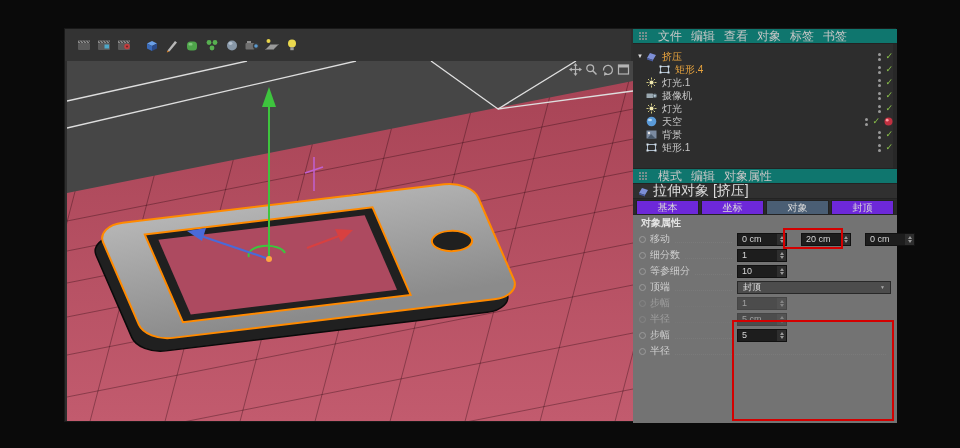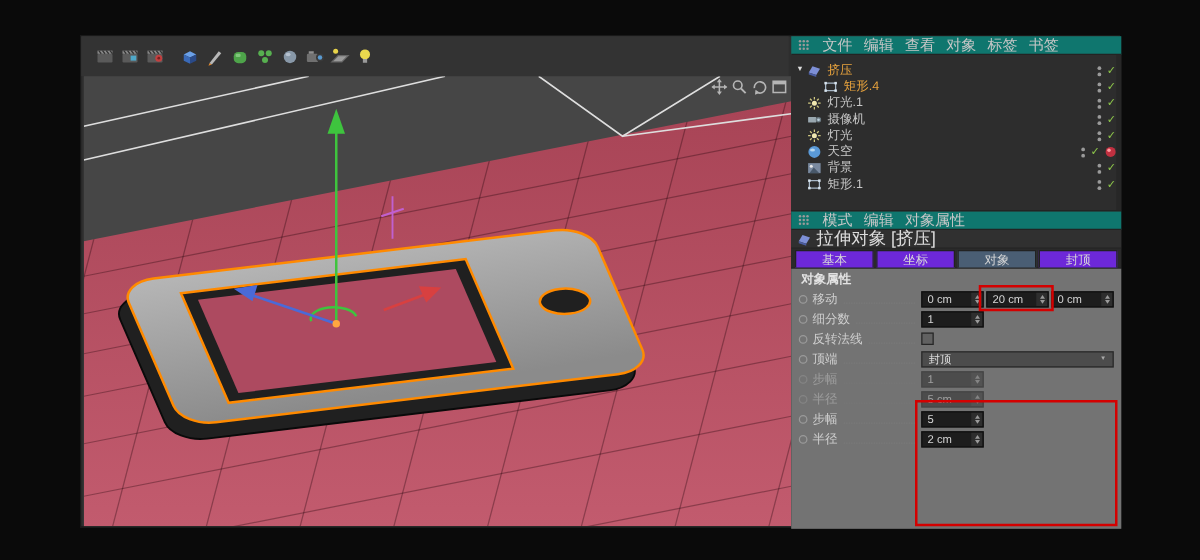--- a/index.html
+++ b/index.html
@@ -72,21 +72,21 @@
   .tab.active{background:var(--tabactive)}
 
   #am-attrs{flex:1;background:#737373;font-size:10px}
   .attr-header{height:16px;display:flex;align-items:center;padding-left:8px;
     font-weight:bold;color:#e2e2e2}
   .attr-row{height:16px;display:flex;align-items:center;padding:0 6px}
   .attr-row.disabled{opacity:.45}
   .key{width:7px;height:7px;border:1px solid #9a9a9a;border-radius:50%;margin-right:4px;flex-shrink:0}
   .lbl{white-space:nowrap;color:#cfcfcf}
   .dots{flex:1;border-bottom:1px dotted #7a7a7a;margin:0 5px;transform:translateY(3px);min-width:4px}
-  .fields{width:154px;flex-shrink:0;display:flex;gap:2px;align-items:flex-end}
+  .fields{width:154px;flex-shrink:0;display:flex;gap:14px;align-items:flex-end}
   .field{height:13px;background:#1d1d1d;border:1px solid #111;display:flex;align-items:center;
     flex:0 0 50px;width:50px;overflow:hidden}
   .fval{flex:1;padding-left:4px;font-size:9px;color:#d6d6d6;white-space:nowrap}
   .spin{width:9px;height:100%;background:#2e2e2e;display:flex;flex-direction:column;
     align-items:center;justify-content:center;gap:1px;flex-shrink:0}
   .tri-u{width:0;height:0;border-left:2.5px solid transparent;border-right:2.5px solid transparent;
     border-bottom:3.5px solid #9a9a9a}
   .tri-d{width:0;height:0;border-left:2.5px solid transparent;border-right:2.5px solid transparent;
     border-top:3.5px solid #9a9a9a}
   .dropdown{height:13px;background:#4c4c4c;border:1px solid #282828;flex:1;display:flex;
@@ -564,24 +564,30 @@
               <span class="fval">1</span>
               <div class="spin">
                 <div class="tri-u"></div>
                 <div class="tri-d"></div>
               </div>
             </div>
           </div>
         </div>
         <div class="attr-row">
           <div class="key"></div>
-          <div class="lbl">反转法线</div>
+          <div class="lbl">等参细分</div>
           <div class="dots"></div>
           <div class="fields">
-            <div class="checkbox"></div>
+            <div class="field">
+              <span class="fval">10</span>
+              <div class="spin">
+                <div class="tri-u"></div>
+                <div class="tri-d"></div>
+              </div>
+            </div>
           </div>
         </div>
         <div class="attr-row">
           <div class="key"></div>
           <div class="lbl">顶端</div>
           <div class="dots"></div>
           <div class="fields">
             <div class="dropdown">
               <span>封顶</span>
               <span class="dd-arrow">▼</span>
@@ -627,29 +633,20 @@
                 <div class="tri-u"></div>
                 <div class="tri-d"></div>
               </div>
             </div>
           </div>
         </div>
         <div class="attr-row">
           <div class="key"></div>
           <div class="lbl">半径</div>
           <div class="dots"></div>
-          <div class="fields">
-            <div class="field">
-              <span class="fval">2 cm</span>
-              <div class="spin">
-                <div class="tri-u"></div>
-                <div class="tri-d"></div>
-              </div>
-            </div>
-          </div>
         </div>
       </div>
   </div>
 </div>
 
 <div id="annotations">
     <div class="anno" style="left: 783px; top: 228px; width: 60px; height: 21px;"></div>
     <div class="anno" style="left: 732px; top: 320px; width: 162px; height: 101px;"></div>
   </div>
 

